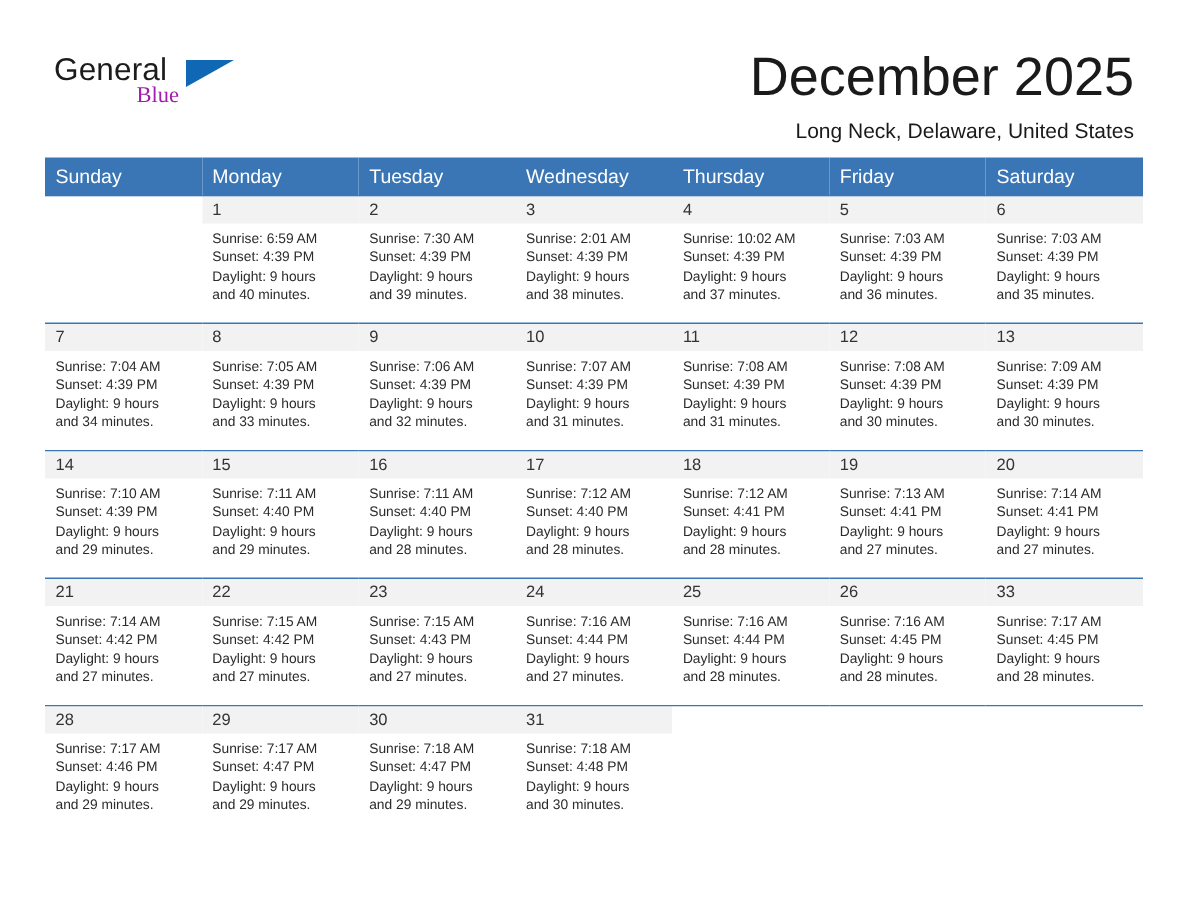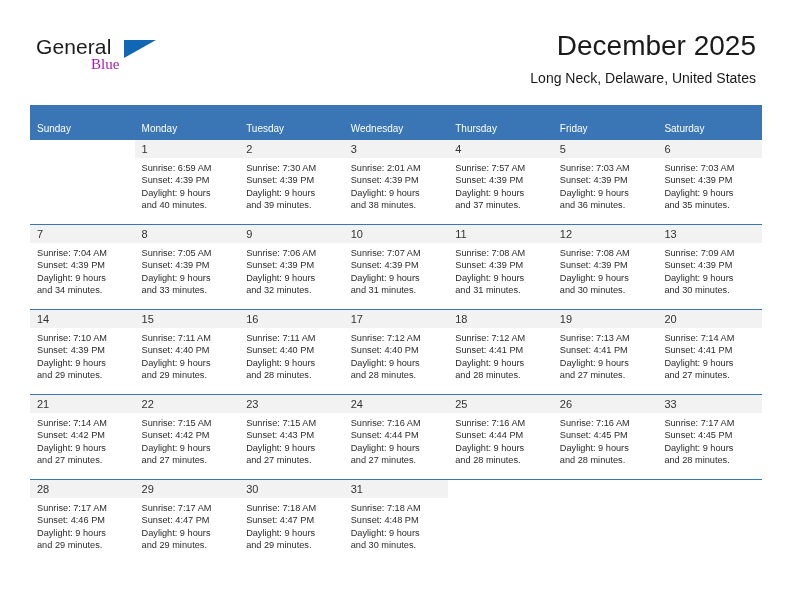--- a/index.html
+++ b/index.html
@@ -67,21 +67,21 @@
     border-bottom: 18px solid transparent;
   }
 
   .title-block {
     position: absolute;
     right: 36px;
     top: 30px;
     text-align: right;
   }
   .month-title {
-    font-size: 28px;
+    font-size: 36px;
     font-weight: normal;
     color: #1a1a1a;
     line-height: 1.15;
     white-space: nowrap;
   }
   .location {
     margin-top: 8px;
     font-size: 14px;
     color: #1a1a1a;
     line-height: 1.2;
@@ -94,24 +94,24 @@
     left: 30px;
     top: 105px;
     width: 732px;
     border-collapse: collapse;
     table-layout: fixed;
   }
 
   .calendar th {
     background: #3a76b5;
     color: #ffffff;
-    font-size: 10px;
+    font-size: 13px;
     font-weight: normal;
     text-align: left;
-    padding: 18px 0 5px 7px;
+    padding: 5px 0 5px 7px;
     height: 11px;
     vertical-align: middle;
     border: none;
   }
 
   .calendar td {
     width: 104.57px;
     vertical-align: top;
     padding: 0;
     border: none;
@@ -221,21 +221,21 @@
                 <div>Sunset: 4:39 PM</div>
                 <div>Daylight: 9 hours</div>
                 <div>and 38 minutes.</div>
               </div>
             </div>
           </td>
           <td>
             <div class="cell">
               <div class="daynum-band">4</div>
               <div class="details">
-                <div>Sunrise: 7:57 AM</div>
+                <div>Sunrise: 10:02 AM</div>
                 <div>Sunset: 4:39 PM</div>
                 <div>Daylight: 9 hours</div>
                 <div>and 37 minutes.</div>
               </div>
             </div>
           </td>
           <td>
             <div class="cell">
               <div class="daynum-band">5</div>
               <div class="details">

